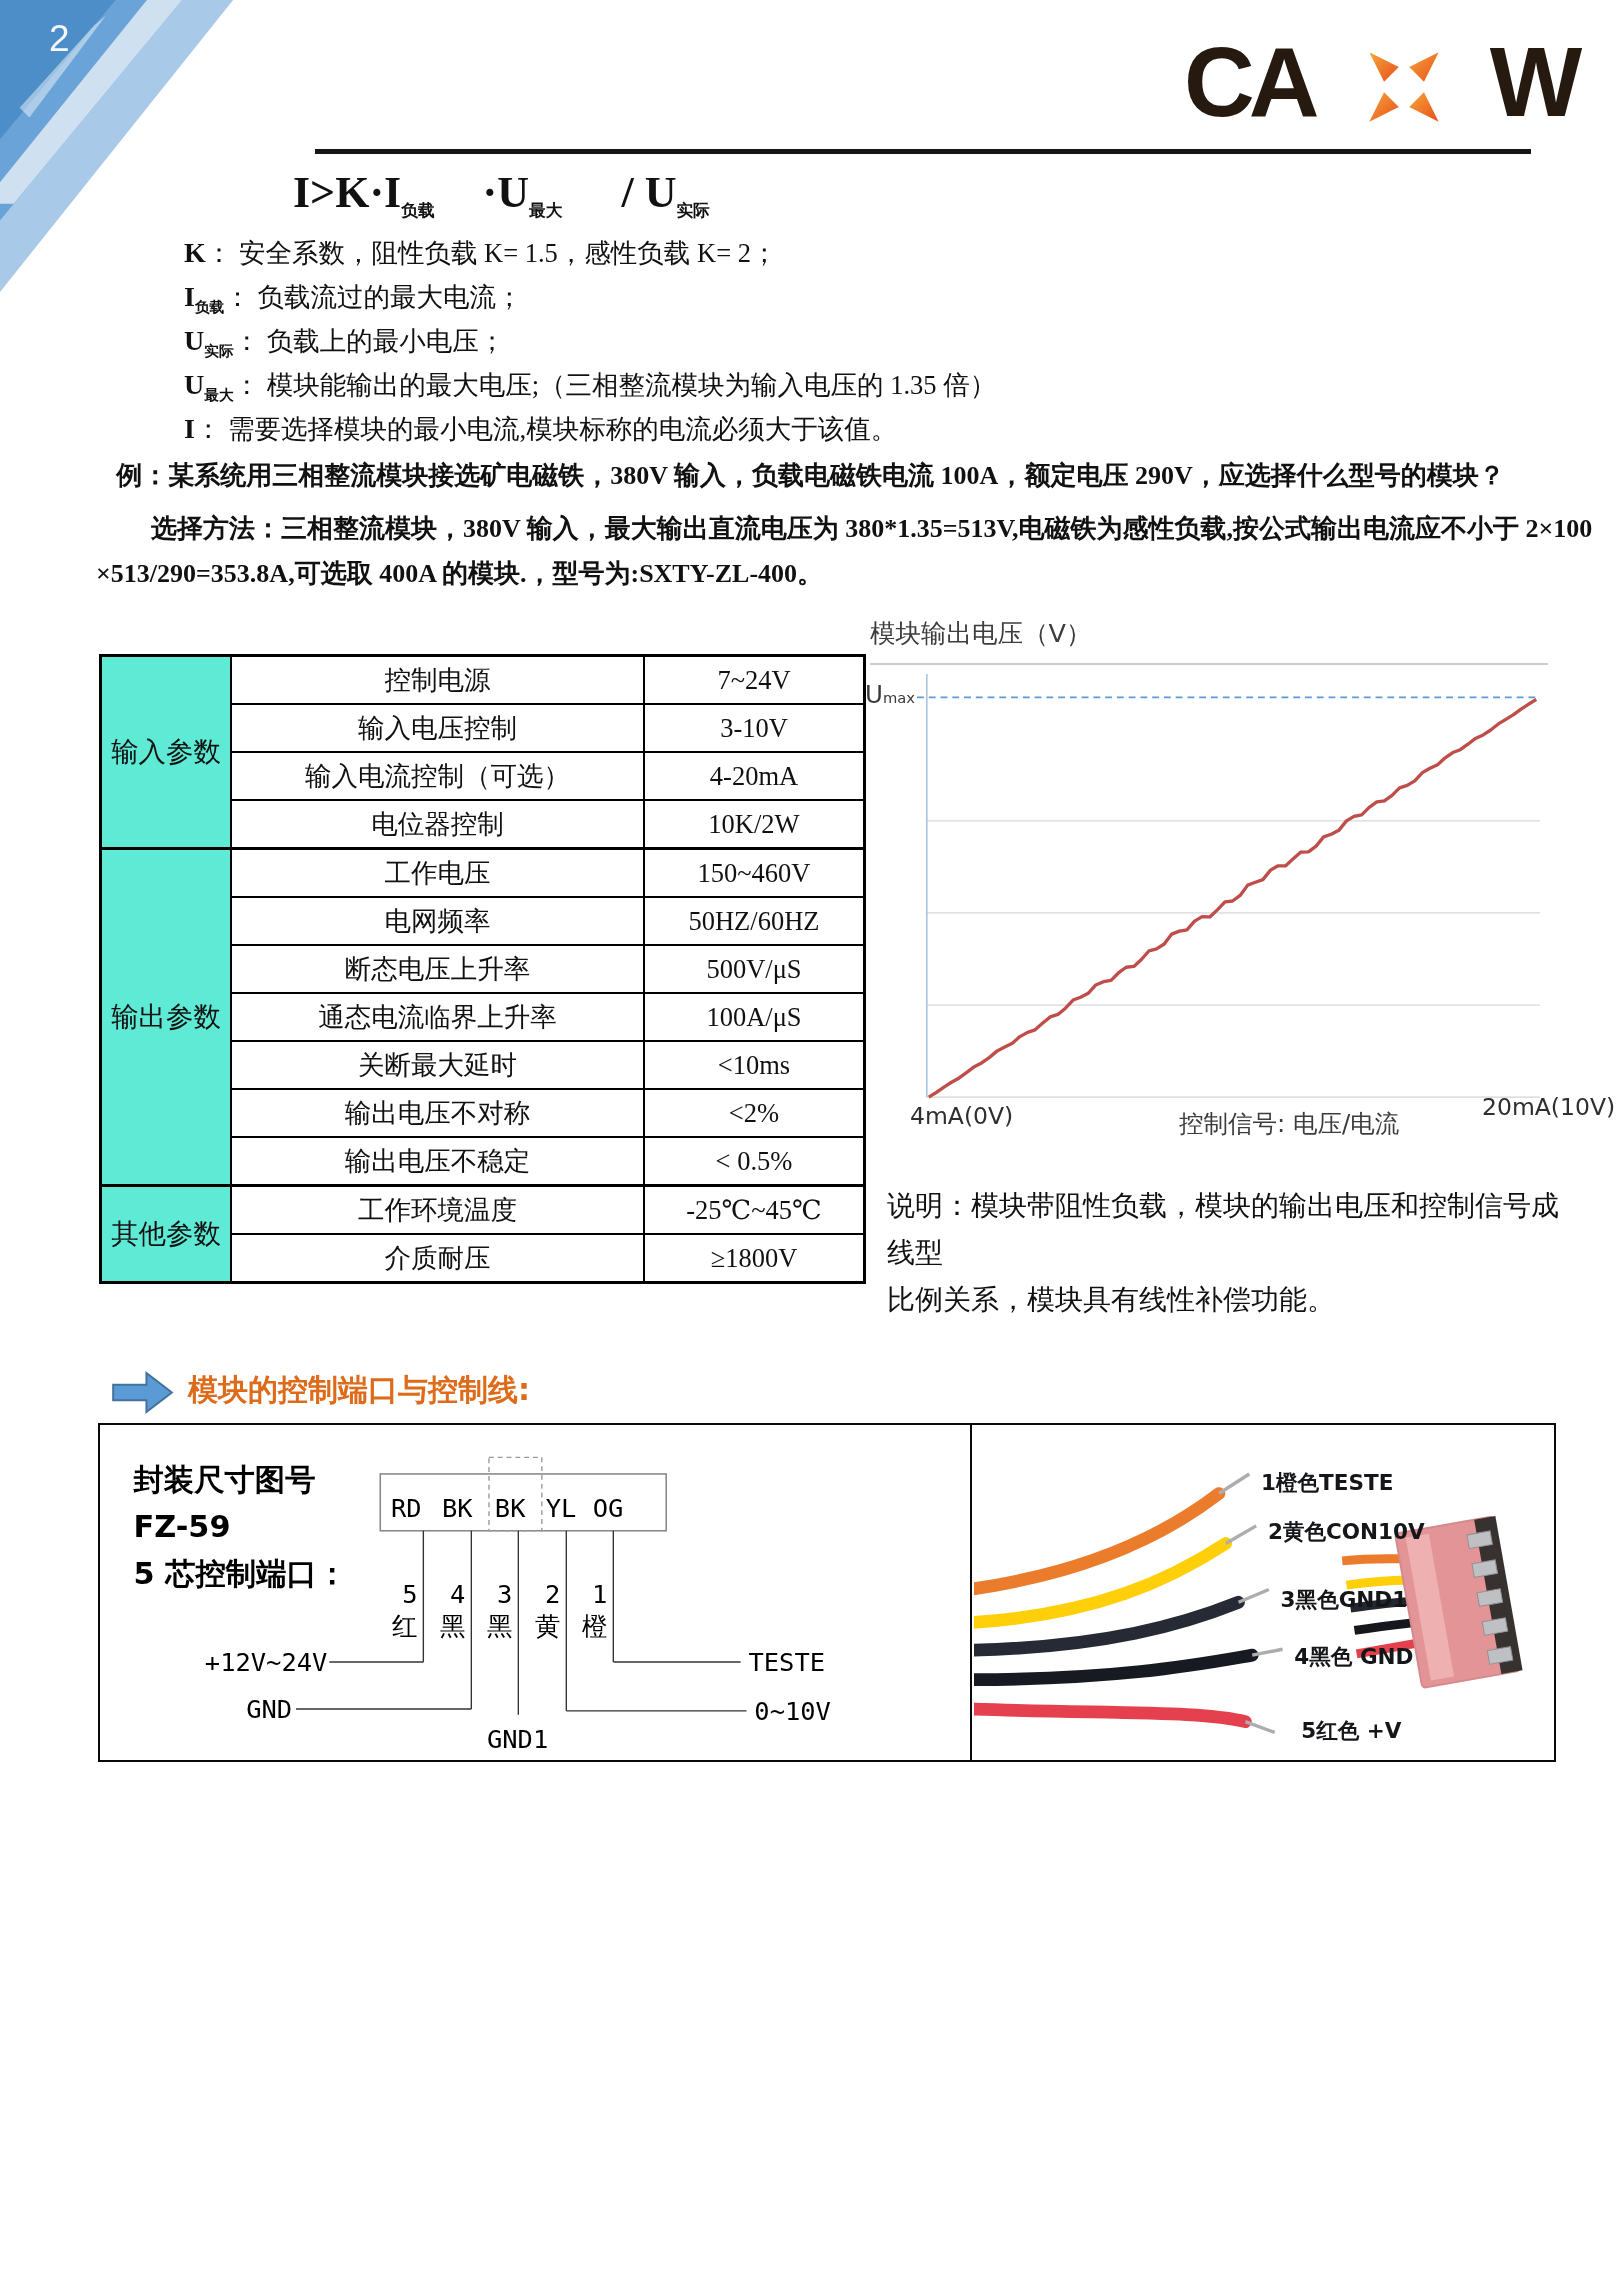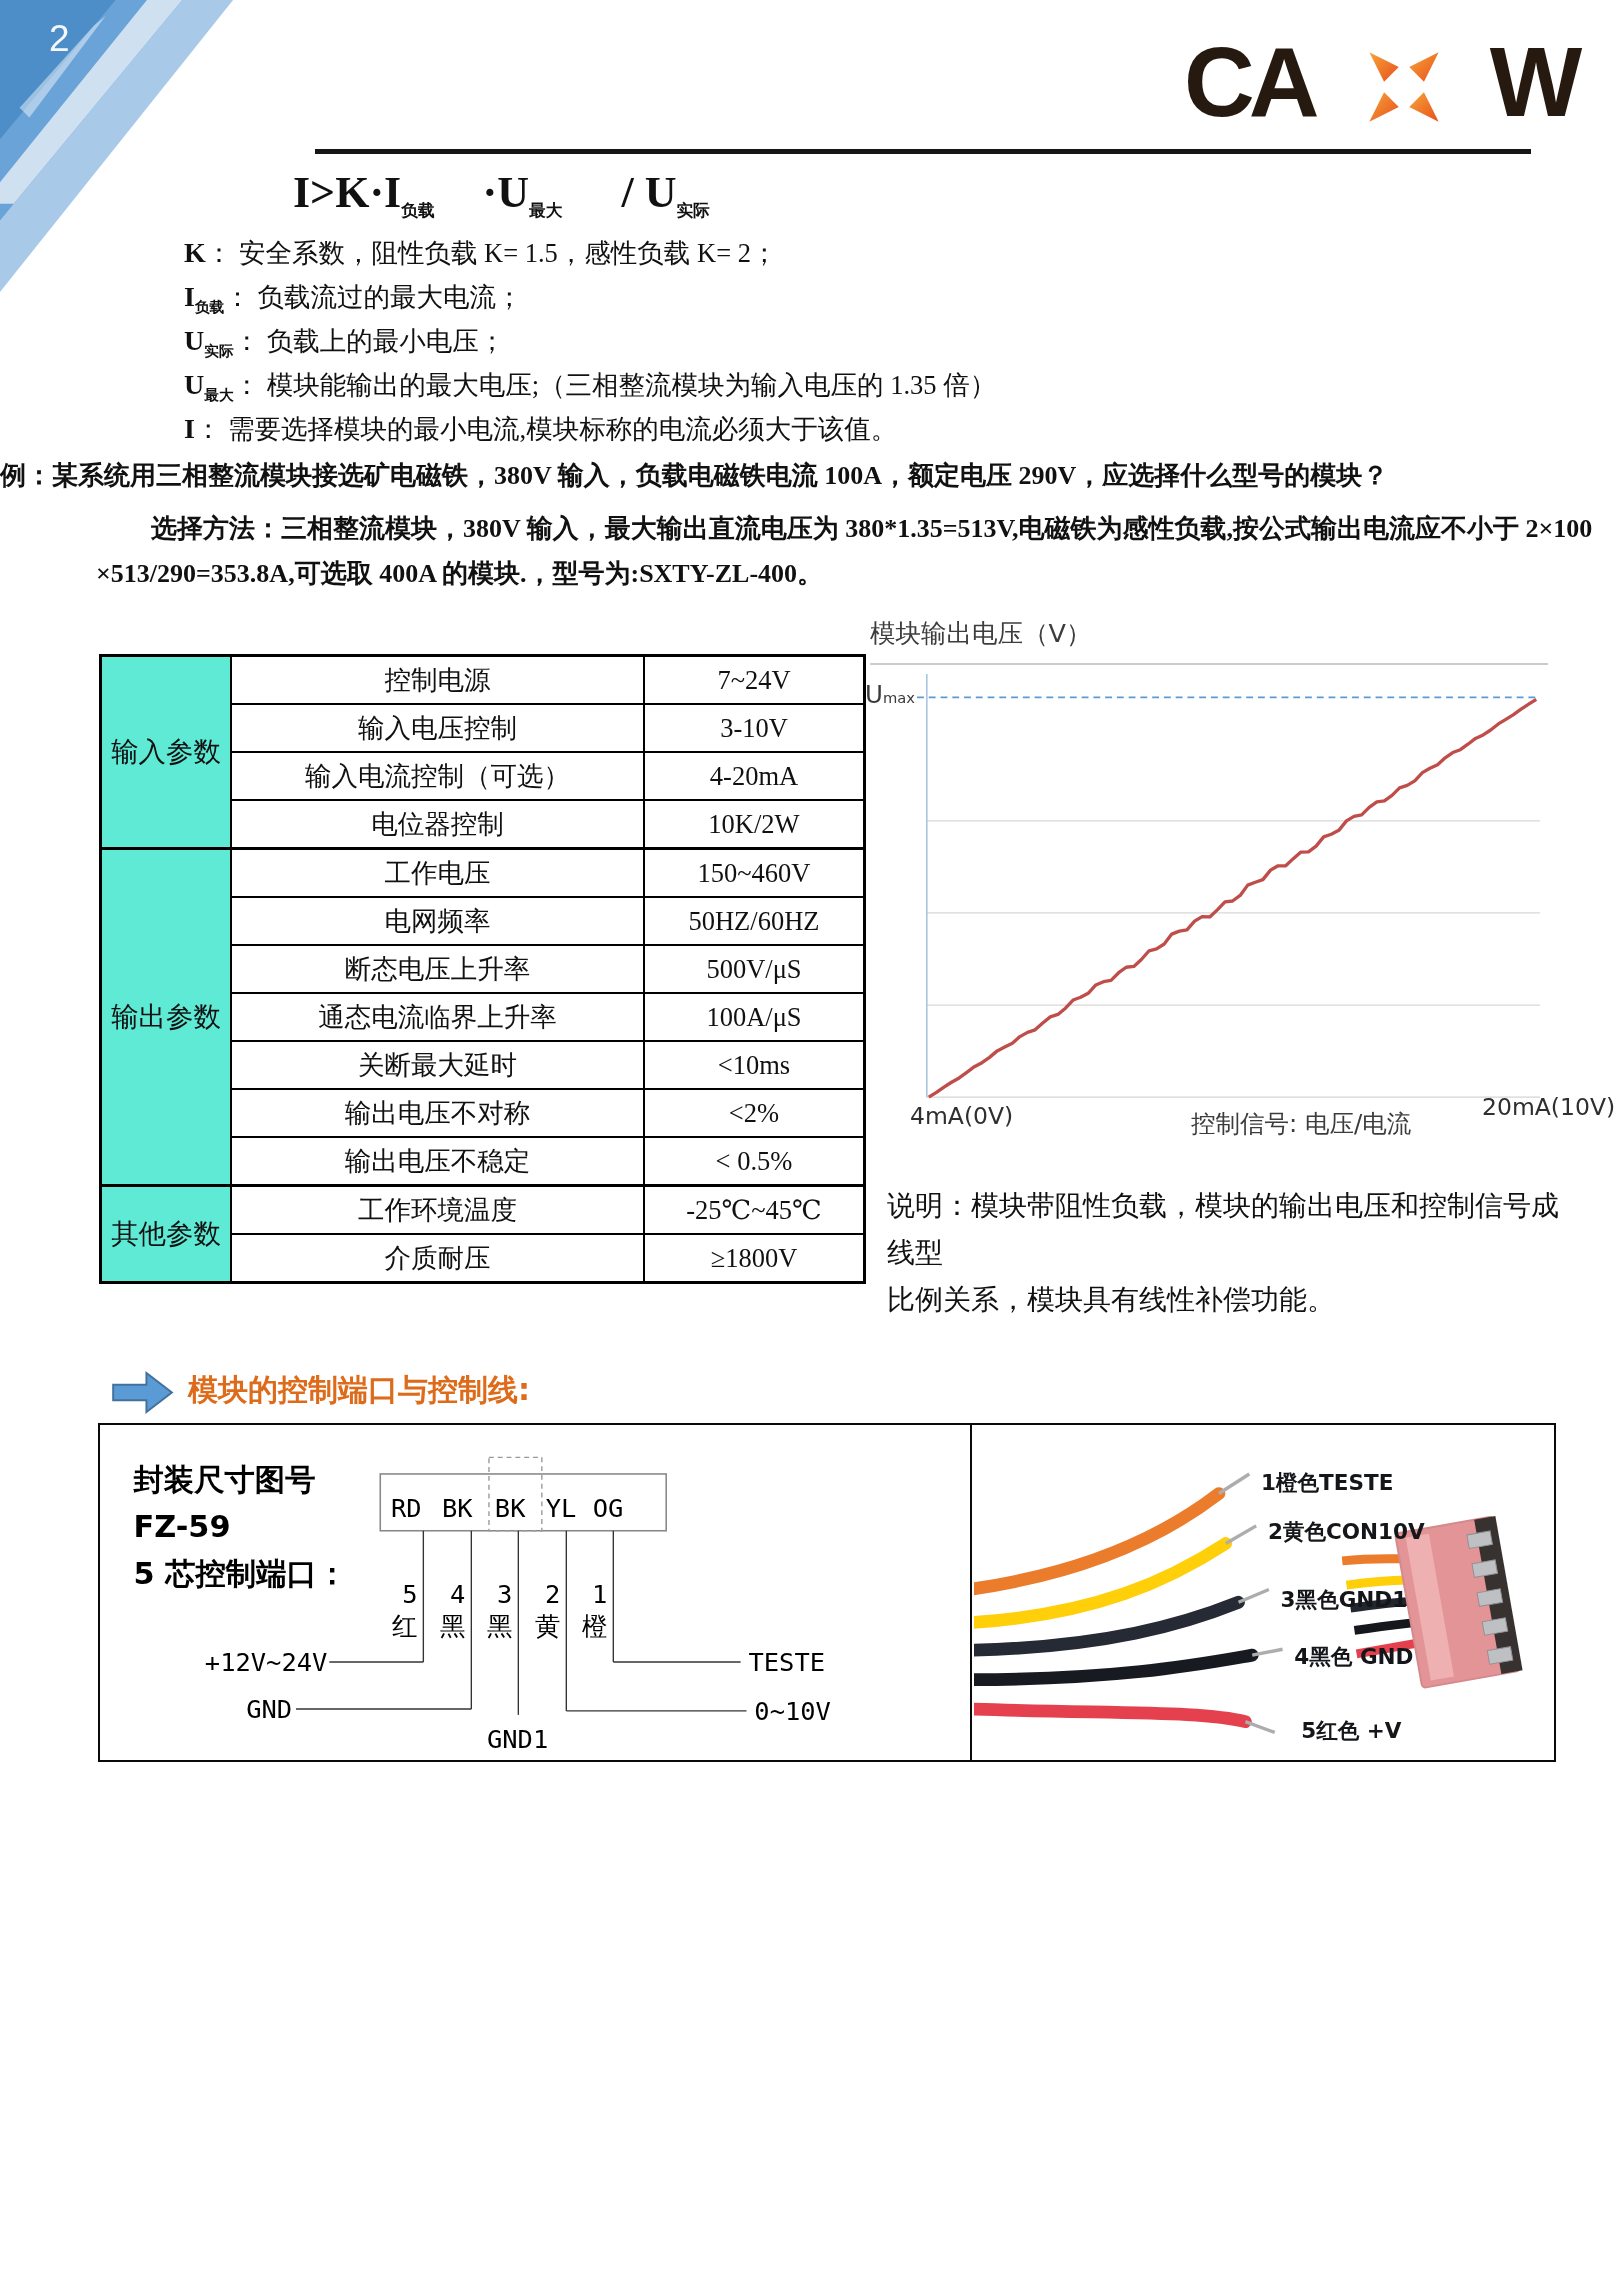--- a/index.html
+++ b/index.html
@@ -26,21 +26,21 @@
 
   
   #defs{left:184px;top:235px;}
   .def-line{height:44px;font-size:26.5px;white-space:nowrap;}
   .def-term{font-weight:bold;font-size:28px;}
   .def-sub{font-weight:bold;font-size:14.7px;position:relative;top:5.9px;}
 
   
   #example{left:0;top:458px;width:1621px;font-weight:bold;font-size:26px;}
   .ex-line{height:45px;white-space:nowrap;}
-  #ex1{} #ex2{margin-left:151px;margin-top:8px;} #ex3{margin-left:96px;}
+  #ex1{text-align:center;} #ex2{margin-left:151px;margin-top:8px;} #ex3{margin-left:96px;}
 
   
   #spec-table-wrap{left:99px;top:654px;}
   table.spec{border-collapse:collapse;table-layout:fixed;border:3.4px solid #000;}
   table.spec td{border:2.5px solid #000;text-align:center;vertical-align:middle;
                 height:46px;padding:0;}
   tr.group-start td{border-top:3.4px solid #000;}
   td.group-cell{width:128px;background:#5eead4;
                 font-family:"DejaVu Sans","Liberation Sans",sans-serif;font-size:27.4px;}
   td.param-cell{width:411px;font-family:"DejaVu Sans","Liberation Sans",sans-serif;font-size:26.5px;}
@@ -48,21 +48,21 @@
 
   
   #chart-title{left:870px;top:616px;font-family:"DejaVu Sans","Liberation Sans",sans-serif;
                font-size:25.5px;color:#3d3d3d;}
   #chart-title-rule{left:870px;top:663px;width:678px;height:2px;background:#cccccc;}
   #umax-label{left:833px;top:680px;width:82px;text-align:right;
               font-family:"DejaVu Sans",sans-serif;font-size:24.5px;color:#3a3a3a;}
   #umax-label .sub{font-size:14.7px;}
   .xlab{font-family:"DejaVu Sans","Liberation Sans",sans-serif;font-size:23.5px;color:#2f2f2f;white-space:nowrap;}
   #xlabel-left{left:910px;top:1102px;}
-  #xlabel-caption{left:1179px;top:1107px;font-size:24.5px;color:#3c3c3c;margin-left:12px;}
+  #xlabel-caption{left:1179px;top:1107px;font-size:24.5px;color:#3c3c3c;}
   #xlabel-right{left:1482px;top:1093px;}
 
   
   #chart-note{left:887px;top:1182px;width:696px;font-size:28px;line-height:47px;}
 
   
   #section-label{left:188px;top:1370px;font-family:"DejaVu Sans","Liberation Sans",sans-serif;
                  font-weight:bold;font-size:30px;color:#dd6b1a;}
 
   

